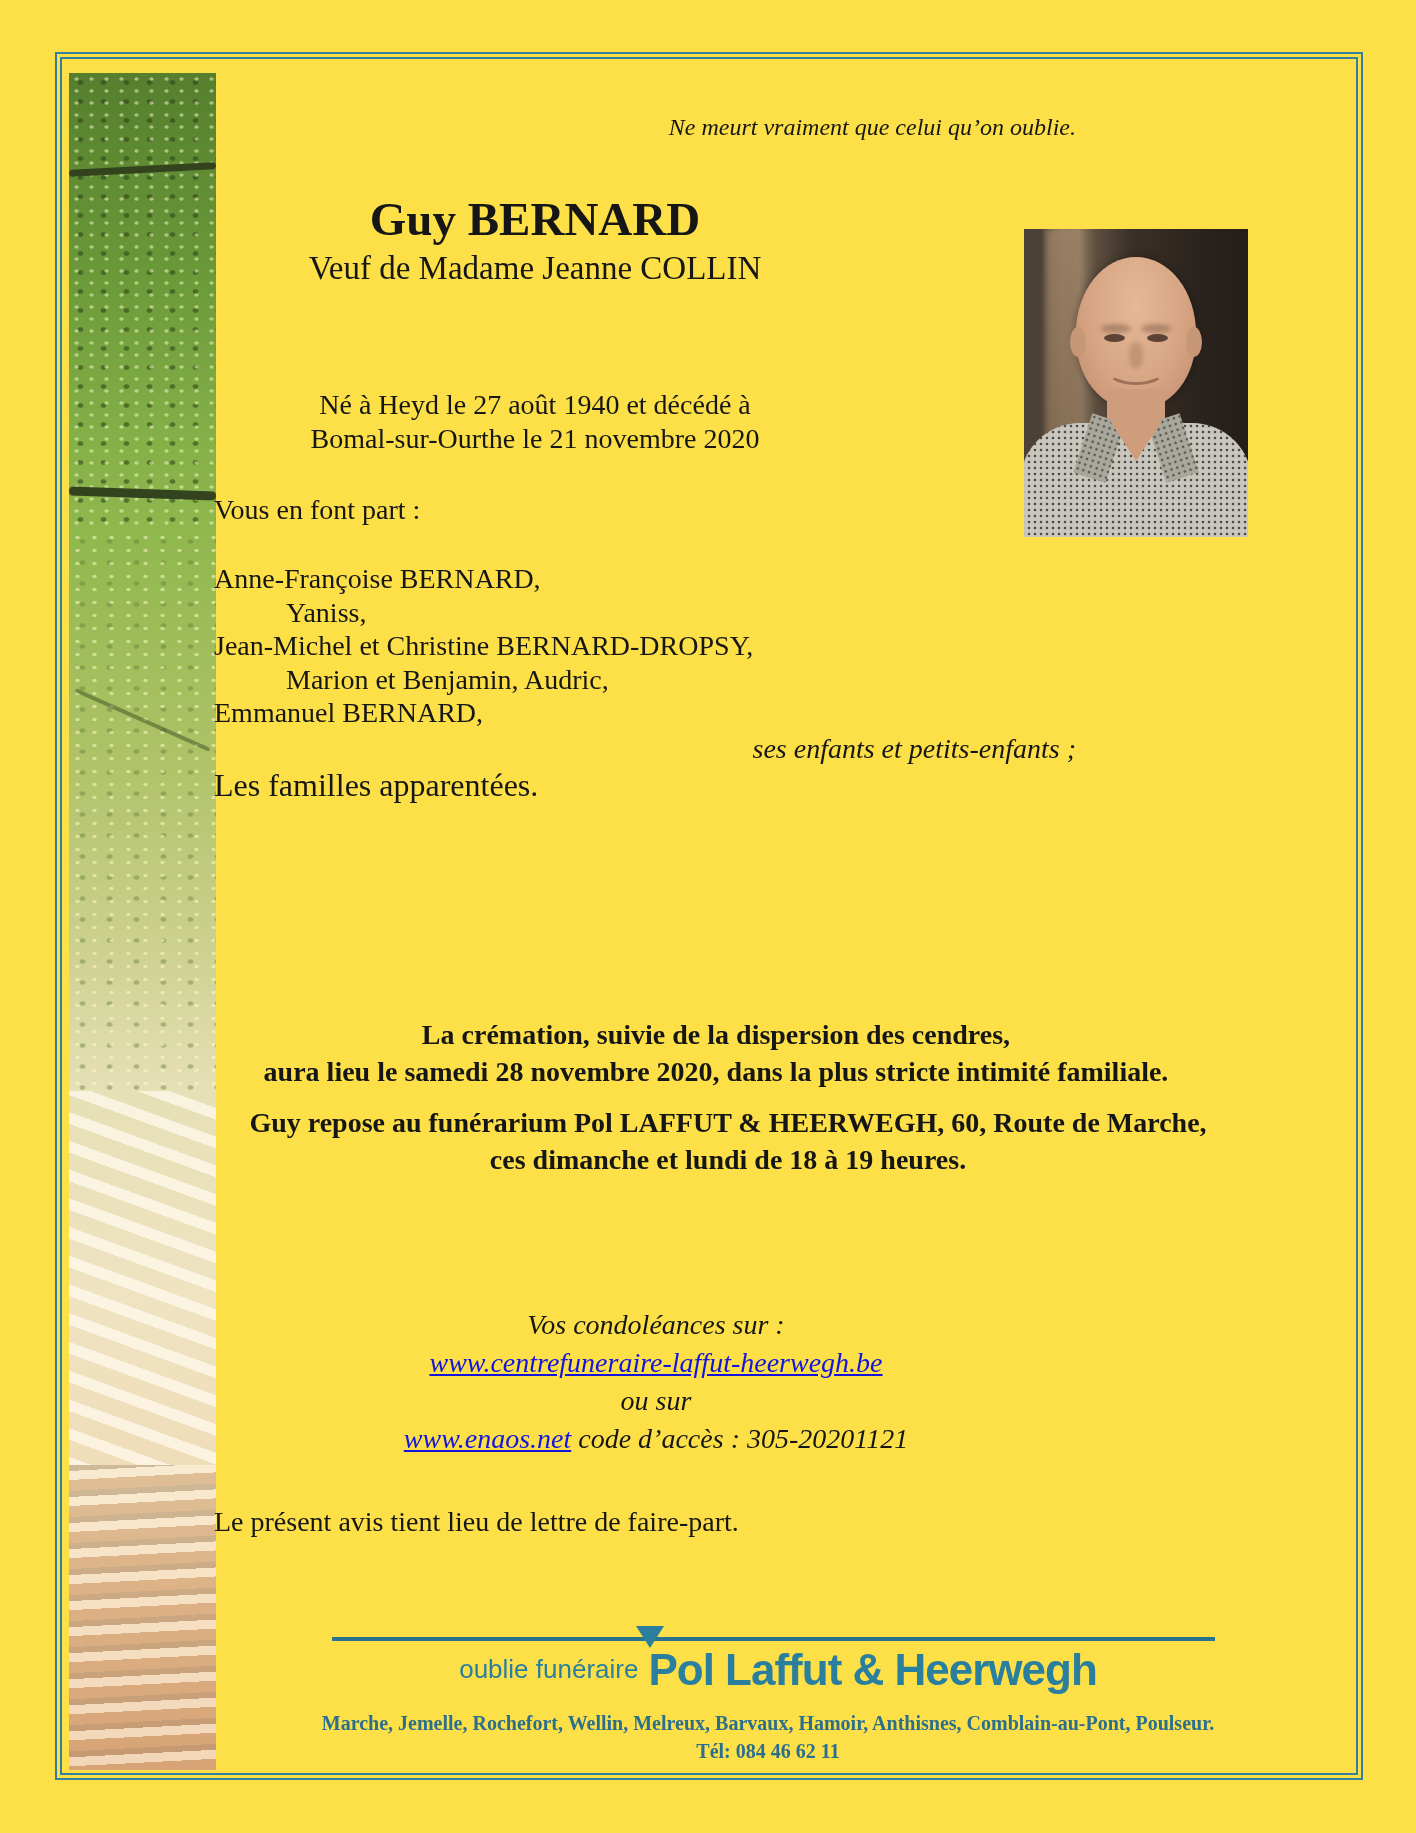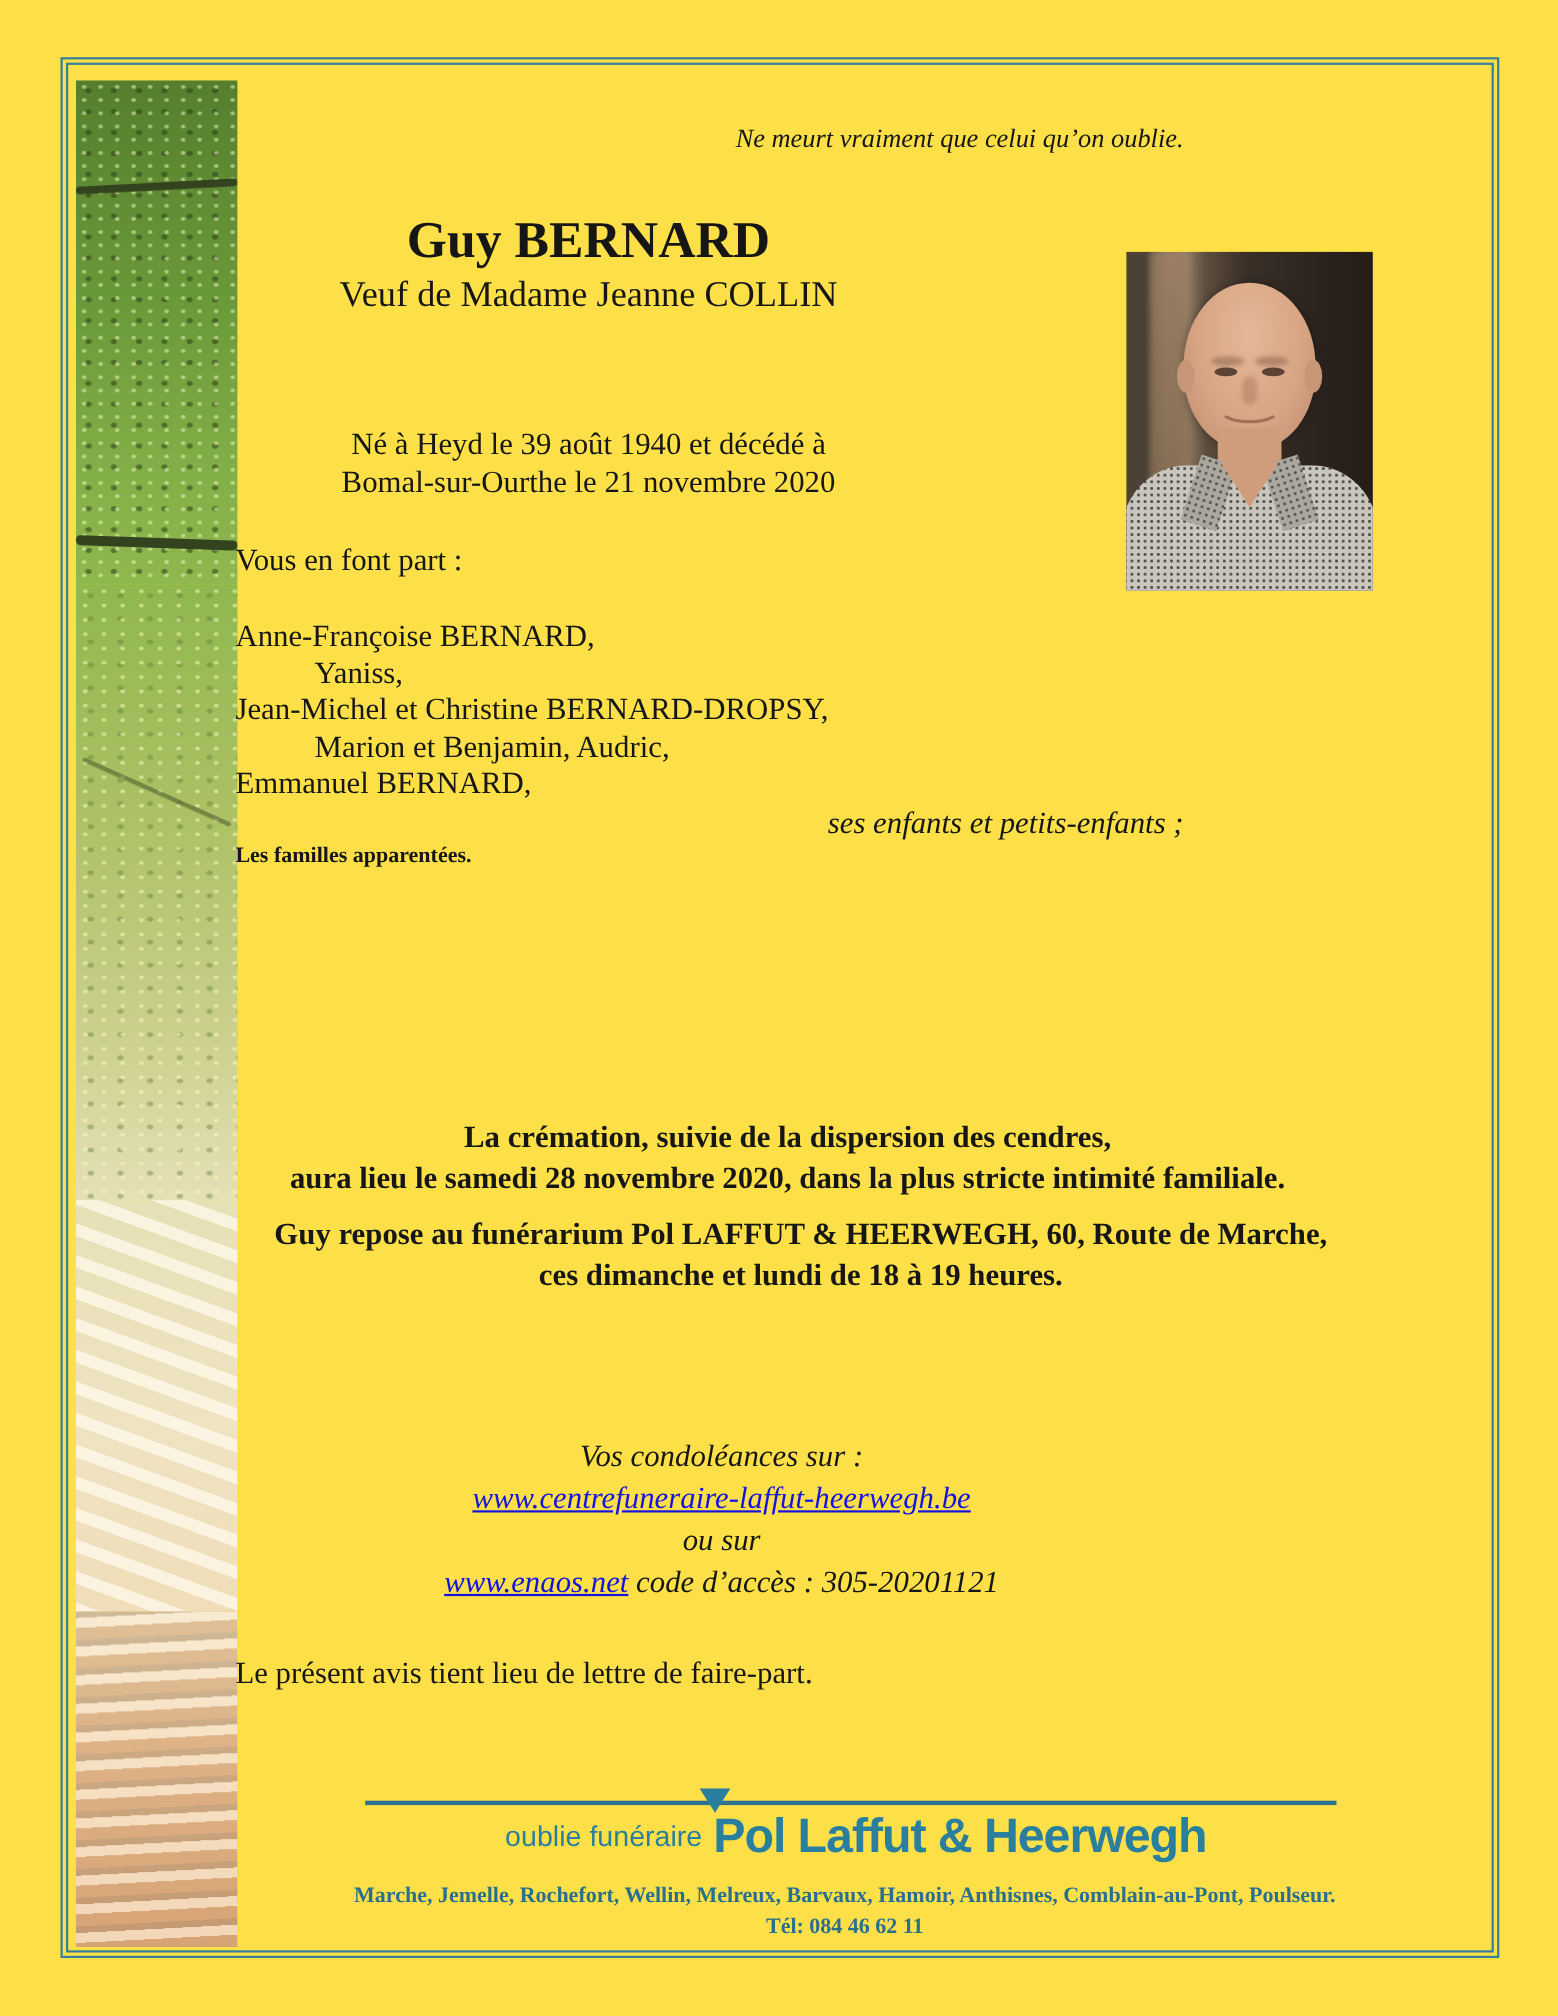--- a/index.html
+++ b/index.html
@@ -71,21 +71,21 @@
   .epigraph{left:216px;top:114px;width:860px;text-align:right;font-style:italic;font-size:24px;}
   .titleblock{left:230px;top:192px;width:610px;text-align:center;}
   .t-monsieur{font-size:45px;font-weight:bold;line-height:1.2;}
   .t-name{font-size:47px;font-weight:bold;line-height:1.15;}
   .t-relation{font-size:33px;line-height:1.25;margin-top:2px;}
   .birth{left:230px;top:388px;width:610px;text-align:center;font-size:28px;line-height:1.22;}
   .intro{left:214px;top:494px;font-size:28px;}
   .family{left:214px;top:562px;font-size:28px;line-height:33.5px;}
   .family .indent{padding-left:72px;}
   .role{left:216px;top:733px;width:860px;text-align:right;font-style:italic;font-size:28px;}
-  .related{left:214px;top:767px;font-size:20px;font-weight:bold;}
+  .related{left:214px;top:767px;font-size:32px;}
   .cremation{left:216px;top:1016px;width:1000px;text-align:center;font-weight:bold;font-size:28px;line-height:37px;}
   .repose{left:228px;top:1104px;width:1000px;text-align:center;font-weight:bold;font-size:28px;line-height:37px;}
   .condolences{left:216px;top:1306px;width:880px;text-align:center;font-style:italic;font-size:28px;line-height:38px;}
   .weblink{color:#1414e0;text-decoration:underline;cursor:pointer;}
   .notice{left:214px;top:1506px;font-size:28px;}
   
   .rule{left:332px;top:1637px;width:883px;height:4px;background:#2a7290;}
   .logo-row{left:408px;top:1648px;width:740px;display:flex;align-items:flex-end;justify-content:center;
     font-family:"Liberation Sans", sans-serif;color:#2b7f9e;}
   .brand-small{font-size:26px;margin:0 10px 7px 0;}
@@ -112,21 +112,21 @@
   </div>
 
   <div class="abs epigraph">Ne meurt vraiment que celui qu’on oublie.</div>
 
   <div class="abs titleblock">
     <div class="t-name">Guy BERNARD</div>
     <div class="t-relation">Veuf de Madame Jeanne COLLIN</div>
   </div>
 
   <div class="abs birth">
-    <div>Né à Heyd le 39 août 1940 et décédé à</div>
+    <div>Né à Heyd le 27 août 1940 et décédé à</div>
     <div>Bomal-sur-Ourthe le 21 novembre 2020</div>
   </div>
 
   <div class="portrait">
     <div class="door"></div>
     <div class="head">
       <div class="ear l"></div>
       <div class="ear r"></div>
       <div class="brow l"></div>
       <div class="brow r"></div>

